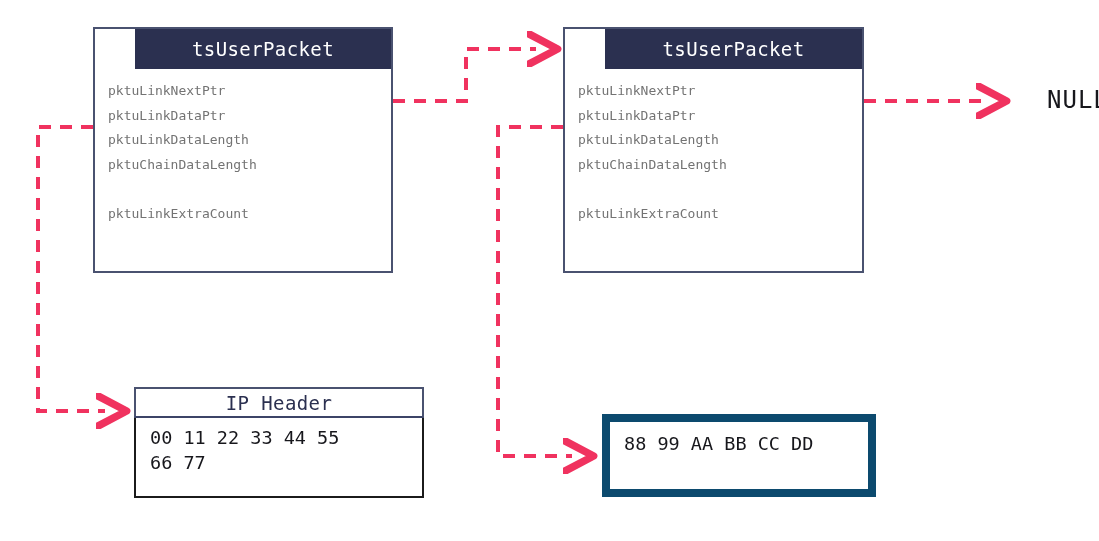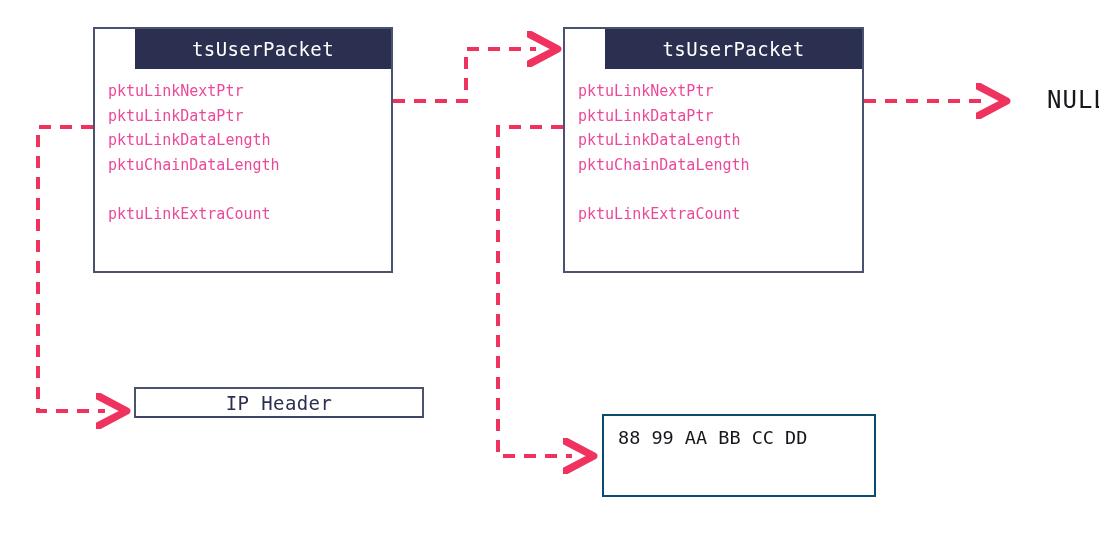--- a/index.html
+++ b/index.html
@@ -24,22 +24,22 @@
     font-size:19px;
     line-height:40px;
     height:40px;
     text-align:center;
     letter-spacing:0.4px;
     font-family:"DejaVu Sans Mono","Liberation Mono",monospace;
     margin-left:40px;
   }
   .struct-body{
     padding:10px 0 10px 13px;
-    color:#ec4899;
-    font-size:15px;
+    color:#737373;
+    font-size:13px;
     line-height:24.5px;
   }
   .field{white-space:pre;}
   .field.gap{height:24.5px;}
 
   
   .datablock{position:absolute;box-sizing:border-box;padding-left:16px;}
   .datablock .title-cell{
     box-sizing:border-box;
     border:2px solid #4a5270;
@@ -54,21 +54,21 @@
     box-sizing:border-box;
     border:2px solid #1b1b1b;
     border-top:none;
     background:#ffffff;
     color:#17171c;
     font-size:18.5px;
     line-height:25px;
     padding:7px 0 7px 14px;
   }
   .datablock.plain .bytes-cell{
-    border:2px solid #0c4a6e;
+    border:8px solid #0c4a6e;
     padding:9px 0 9px 14px;
   }
   .byte-line{white-space:pre;}
 
   
   .null-label{
     position:absolute;
     color:#17171c;
     font-size:24px;
     line-height:24px;
@@ -116,20 +116,24 @@
       <div class="field">pktuLinkDataPtr</div>
       <div class="field">pktuLinkDataLength</div>
       <div class="field">pktuChainDataLength</div>
       <div class="field gap"></div>
       <div class="field">pktuLinkExtraCount</div>
     </div>
   </div>
 
   <div class="datablock" style="left:118px;top:387px;width:306px;height:111px;">
     <div class="title-cell" style="height:31px;line-height:28px;">IP Header</div>
+    <div class="bytes-cell" style="height:80px;">
+      <div class="byte-line">00 11 22 33 44 55</div>
+      <div class="byte-line">66 77</div>
+    </div>
   </div>
 
   <div class="datablock plain" style="left:586px;top:414px;width:290px;height:83px;">
     <div class="bytes-cell" style="height:83px;">
       <div class="byte-line">88 99 AA BB CC DD</div>
     </div>
   </div>
 
   <div class="null-label" style="left:1009px;top:88px;margin-left:38px;">NULL</div>
 

